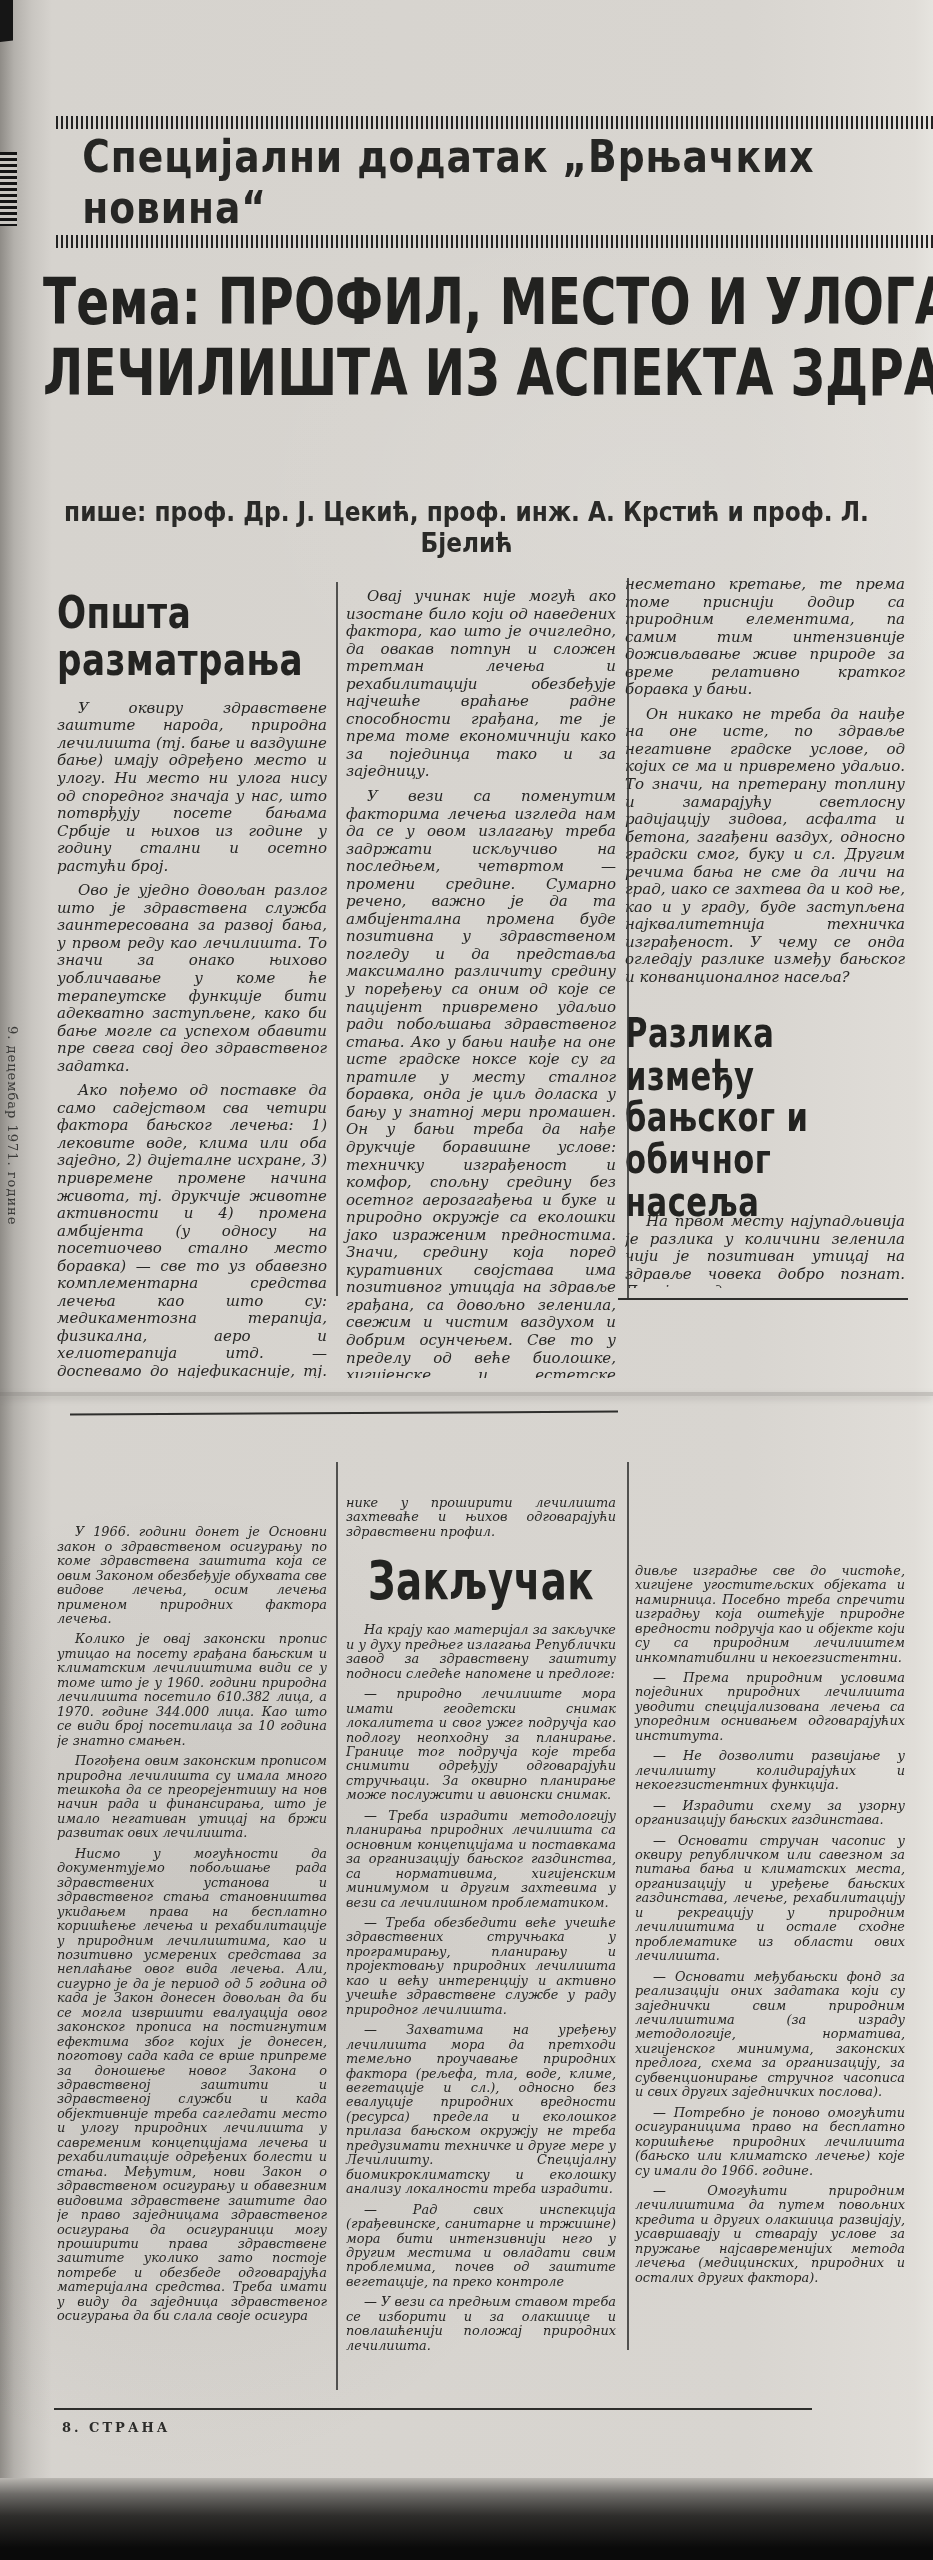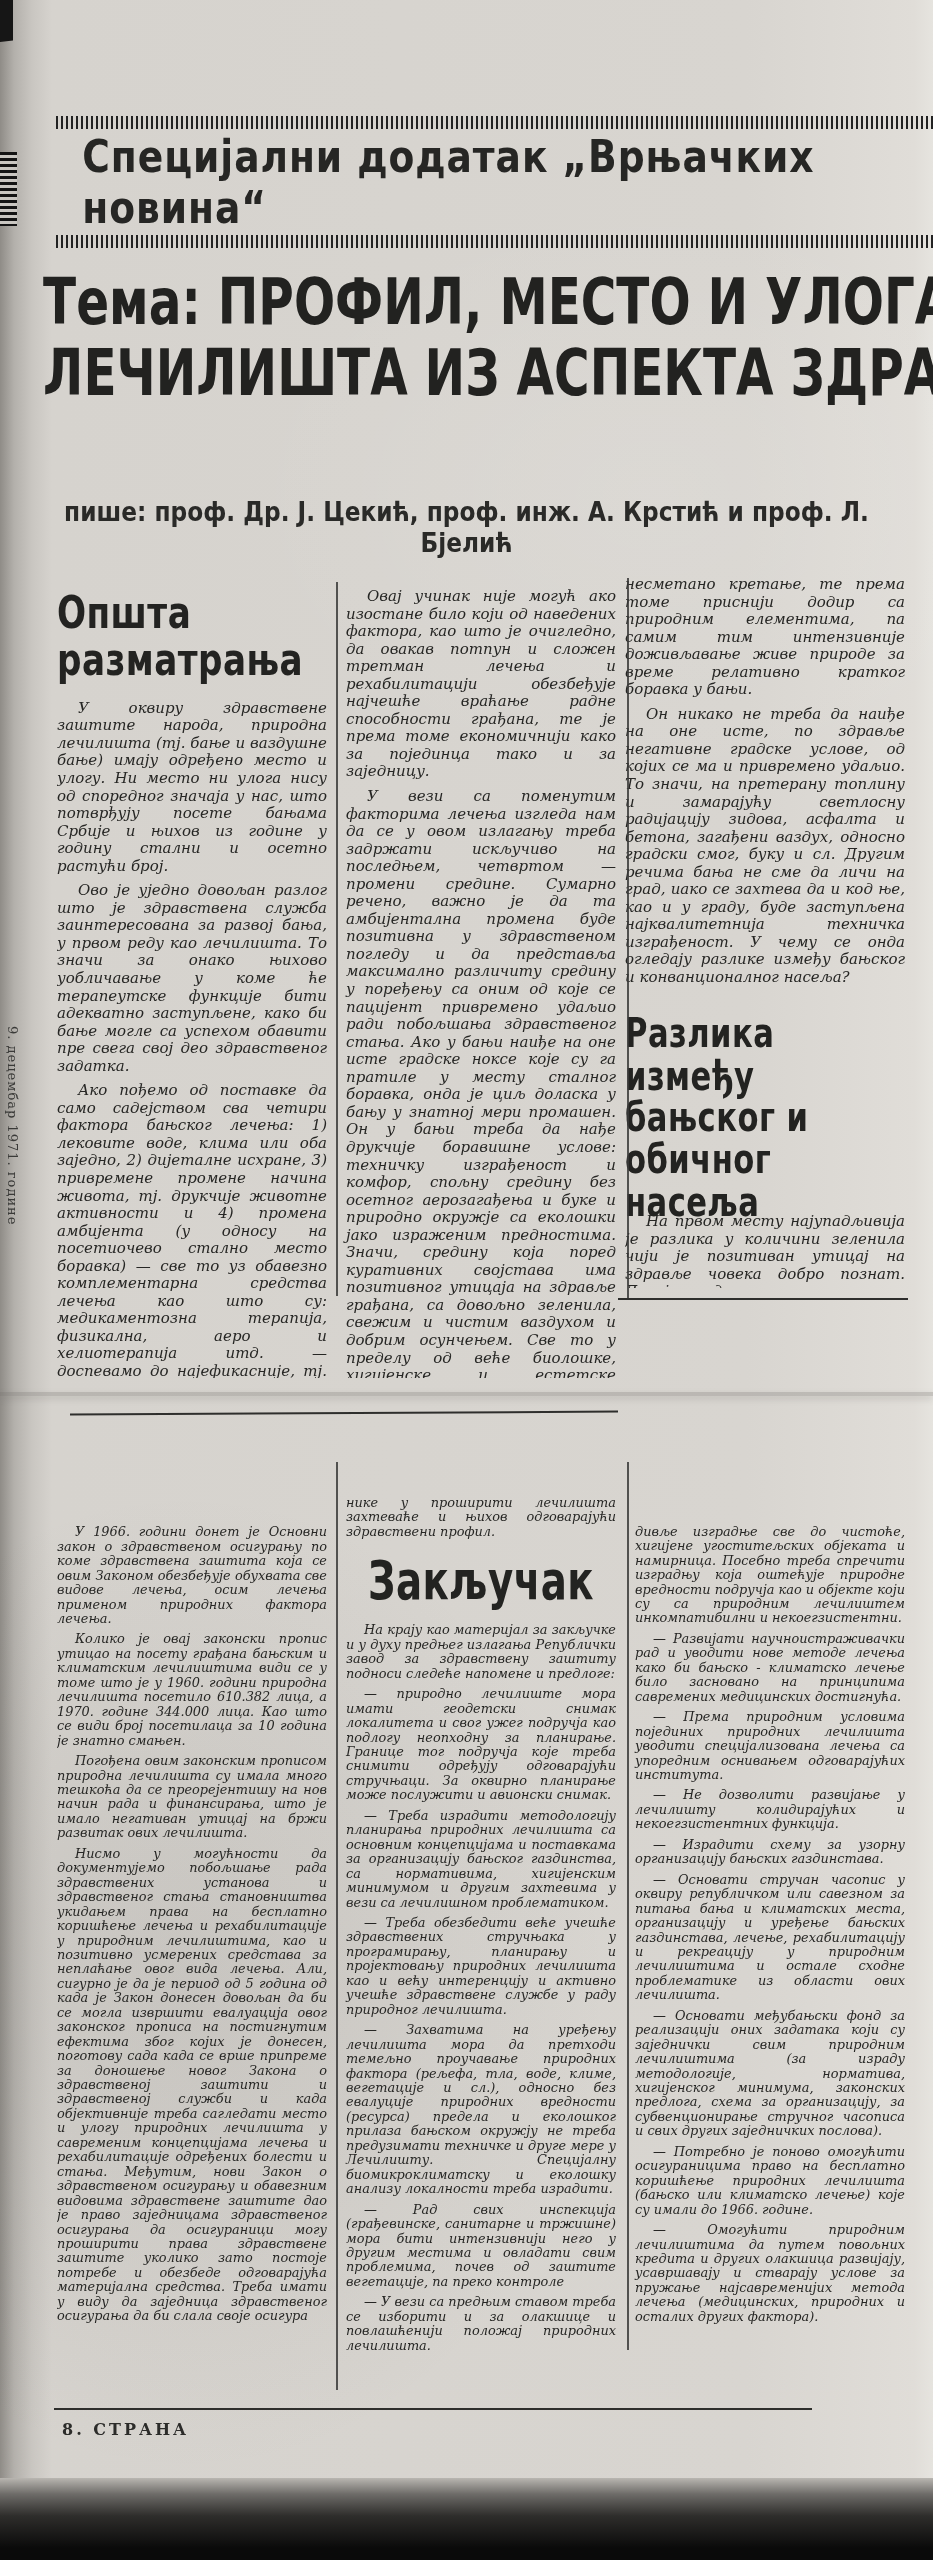--- a/index.html
+++ b/index.html
@@ -71,21 +71,21 @@
   .vr1{left:336px;top:582px;height:714px;}
   .vr2{left:627px;top:578px;height:722px;}
   .vr3{left:336px;top:1462px;height:928px;}
   .vr4{left:627px;top:1462px;height:888px;}
   .hrule{position:absolute;height:2px;background:#2e2e2c;}
   .sepA{left:70px;top:1412px;width:548px;transform:rotate(-.3deg);}
   .sepB{left:618px;top:1298px;width:290px;}
   .footrule{left:54px;top:2408px;width:758px;}
   .footer-label{
     position:absolute;left:62px;top:2420px;
-    font-family:"DejaVu Serif",serif;font-weight:700;font-size:16px;letter-spacing:3px;color:#2c2c2a;
+    font-family:"DejaVu Serif",serif;font-weight:700;font-size:13px;letter-spacing:3px;color:#2c2c2a;
   }
 </style>
 </head>
 <body>
 
 <div class="paper"></div>
 <div class="edge-below"></div>
 <div class="corner-mark"></div>
 <div class="crease"></div>
 
@@ -144,21 +144,20 @@
     <p class="body">На крају као материјал за закључке и у духу предњег излагања Републички завод за здравствену заштиту подноси следеће напомене и предлоге:</p>
     <p class="body">— природно лечилиште мора имати геодетски снимак локалитета и свог ужег подручја као подлогу неопходну за планирање. Границе тог подручја које треба снимити одређују одговарајући стручњаци. За оквирно планирање може послужити и авионски снимак.</p>
     <p class="body">— Треба израдити методологију планирања природних лечилишта са основним концепцијама и поставкама за организацију бањског газдинства, са нормативима, хигијенским минимумом и другим захтевима у вези са лечилишном проблематиком.</p>
     <p class="body">— Треба обезбедити веће учешће здравствених стручњака у програмирању, планирању и пројектовању природних лечилишта као и већу интеренцију и активно учешће здравствене службе у раду природног лечилишта.</p>
     <p class="body">— Захватима на уређењу лечилишта мора да претходи темељно проучавање природних фактора (рељефа, тла, воде, климе, вегетације и сл.), односно без евалуције природних вредности (ресурса) предела и еколошког прилаза бањском окружју не треба предузимати техничке и друге мере у Лечилишту. Специјалну биомикроклиматску и еколошку анализу локалности треба израдити.</p>
     <p class="body">— Рад свих инспекција (грађевинске, санитарне и тржишне) мора бити интензивнији него у другим местима и овладати свим проблемима, почев од заштите вегетације, па преко контроле</p>
     <p class="body">— У вези са предњим ставом треба се изборити и за олакшице и повлашћенији положај природних лечилишта.</p>
   </div>
   <div class="col">
     <p class="body noind">дивље изградње све до чистоће, хигијене угоститељских објеката и намирница. Посебно треба спречити изградњу која оштећује природне вредности подручја као и објекте који су са природним лечилиштем инкомпатибилни и некоегзистентни.</p>
-    <p class="body">— Развијати научноистраживачки рад и уводити нове методе лечења како би бањско - климатско лечење било засновано на принципима савремених медицинских достигнућа.</p>
     <p class="body">— Према природним условима појединих природних лечилишта уводити специјализована лечења са упоредним оснивањем одговарајућих института.</p>
     <p class="body">— Не дозволити развијање у лечилишту колидирајућих и некоегзистентних функција.</p>
     <p class="body">— Израдити схему за узорну организацију бањских газдинстава.</p>
     <p class="body">— Основати стручан часопис у оквиру републичком или савезном за питања бања и климатских места, организацију и уређење бањских газдинстава, лечење, рехабилитацију и рекреацију у природним лечилиштима и остале сходне проблематике из области ових лечилишта.</p>
     <p class="body">— Основати међубањски фонд за реализацији оних задатака који су заједнички свим природним лечилиштима (за израду методологије, норматива, хигијенског минимума, законских предлога, схема за организацију, за субвенционирање стручног часописа и свих других заједничких послова).</p>
     <p class="body">— Потребно је поново омогућити осигураницима право на бесплатно коришћење природних лечилишта (бањско или климатско лечење) које су имали до 1966. године.</p>
     <p class="body">— Омогућити природним лечилиштима да путем повољних кредита и других олакшица развијају, усавршавају и стварају услове за пружање најсавременијих метода лечења (медицинских, природних и осталих других фактора).</p>
   </div>
 </div>
 

